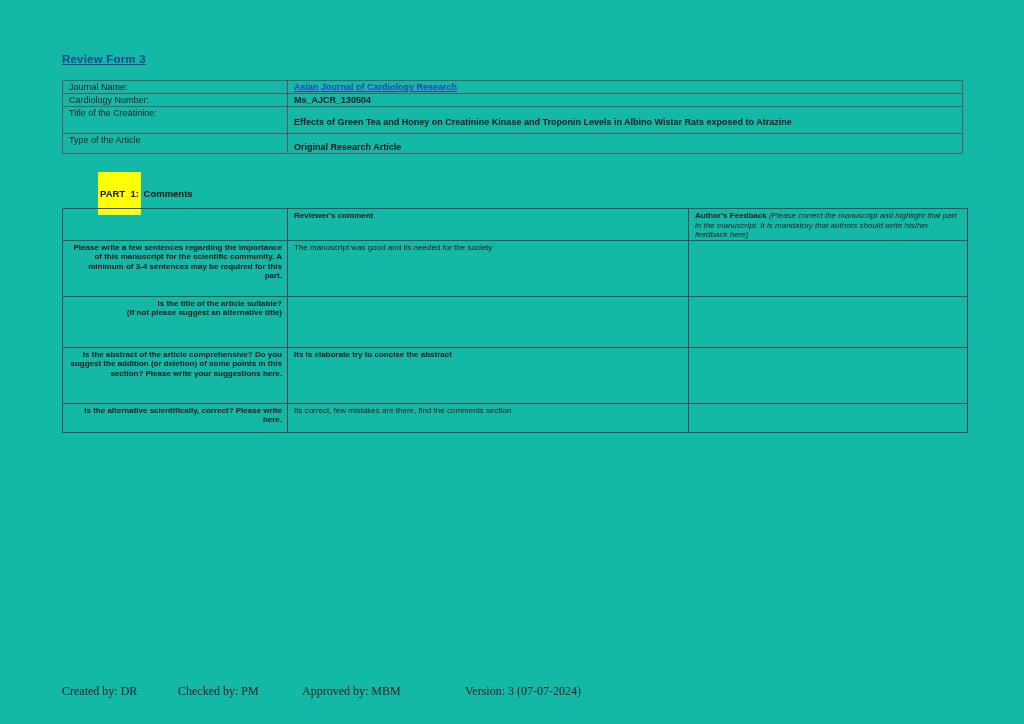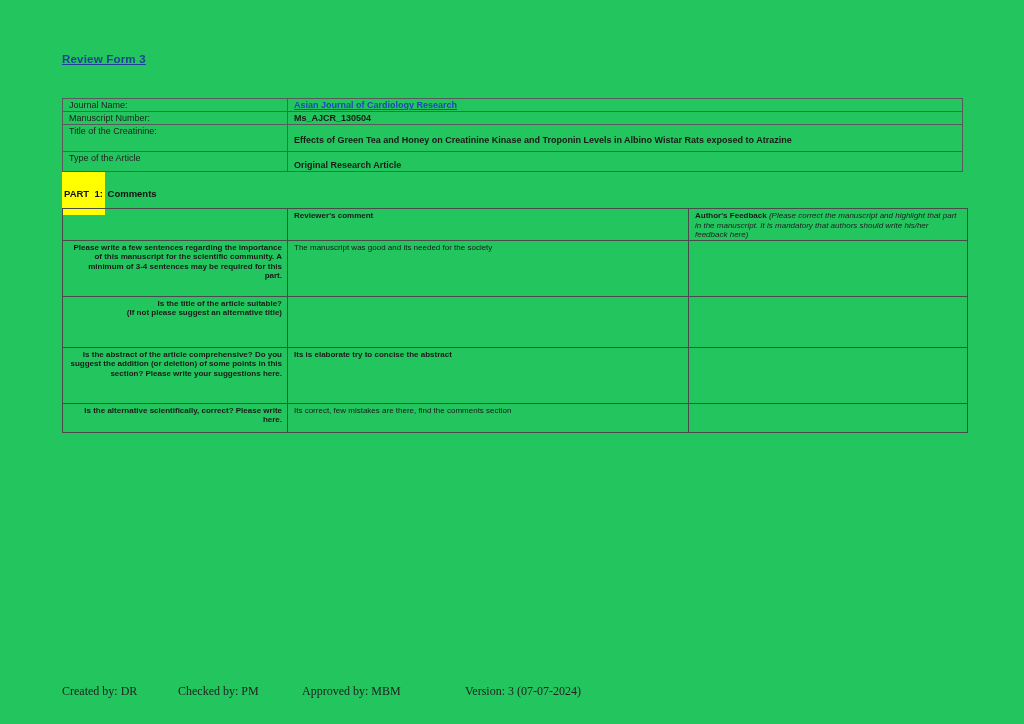--- a/index.html
+++ b/index.html
@@ -5,42 +5,42 @@
   * { margin: 0; padding: 0; box-sizing: border-box; }
   html, body { background: #ffffff; }
   body {
     font-family: "Liberation Sans", "DejaVu Sans", sans-serif;
     color: #1a1a1a;
   }
   .page {
     position: relative;
     width: 1024px;
     height: 724px;
-    background: #22c55e;
+    background: #14b8a6;
     overflow: hidden;
   }
 
   
   .doc-title {
     position: absolute;
     left: 62px;
     top: 53px;
     font-size: 11.5px;
     font-weight: bold;
     text-decoration: underline;
     color: var(--title-blue, #203f9b);
     letter-spacing: 0.2px;
   }
 
   
   table { border-collapse: collapse; table-layout: fixed; }
   .info-table {
     position: absolute;
     left: 62px;
-    top: 98px;
+    top: 80px;
     width: 900px;
   }
   .info-table td {
     border: 1px solid #5a5a5a;
     font-size: 9px;
     line-height: 11px;
     vertical-align: top;
     padding: 1px 5px 0 6px;
     overflow: hidden;
   }
@@ -65,20 +65,21 @@
     left: 62px;
     top: 188px;
     font-size: 9.5px;
     font-weight: bold;
     color: #111;
   }
   .part-badge {
     background: var(--highlight-yellow, #ffff00);
     white-space: pre;
     padding: 16px 2px;
+    margin-left: 36px;
   }
 
   
   .comments-table {
     position: absolute;
     left: 62px;
     top: 208px;
     width: 905px;
   }
   .comments-table td {
@@ -129,21 +130,21 @@
 
   <div class="doc-title">Review Form 3</div>
 
   <table class="info-table">
     <tbody>
         <tr class="r-journal">
       <td class="c-label">Journal Name:</td>
       <td class="c-value"><span class="journal-link">Asian Journal of Cardiology Research</span></td>
     </tr>
     <tr class="r-number">
-      <td class="c-label">Manuscript Number:</td>
+      <td class="c-label">Cardiology Number:</td>
       <td class="c-value">Ms_AJCR_130504</td>
     </tr>
     <tr class="r-title">
       <td class="c-label">Title of the Creatinine:</td>
       <td class="c-value">Effects of Green Tea and Honey on Creatinine Kinase and Troponin Levels in Albino Wistar Rats exposed to Atrazine</td>
     </tr>
     <tr class="r-type">
       <td class="c-label">Type of the Article</td>
       <td class="c-value">Original Research Article</td>
     </tr>

